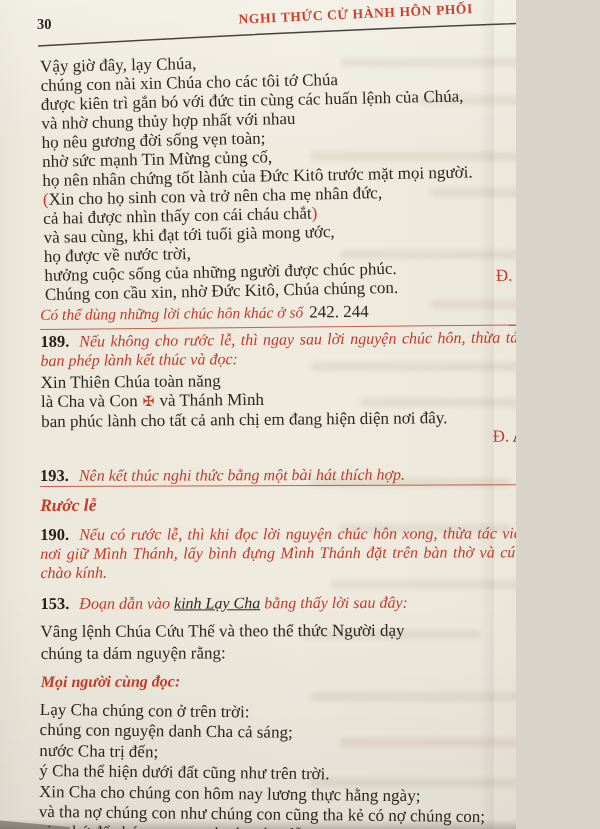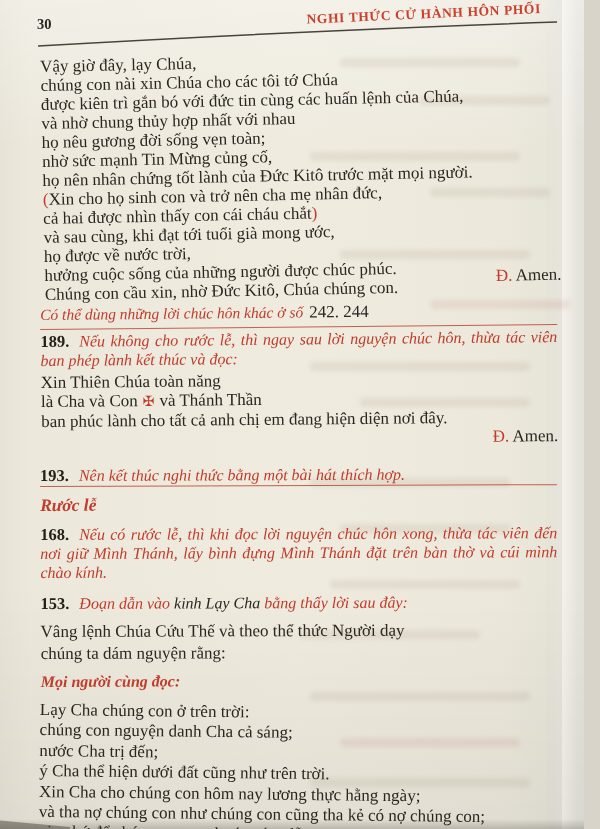--- a/index.html
+++ b/index.html
@@ -1,18 +1,18 @@
 <!DOCTYPE html>
 <html><head>
 <meta charset="utf-8">
 <style>
   html,body{margin:0;padding:0;}
   body{width:600px;height:829px;overflow:hidden;background:#d8d4ca;
        font-family:"Liberation Serif","DejaVu Serif",serif;}
-  .photo{position:relative;width:584px;height:829px;overflow:hidden;
+  .photo{position:relative;width:516px;height:829px;overflow:hidden;
     background:
       linear-gradient(180deg, rgba(255,255,255,.30) 0%, rgba(255,255,255,0) 18%, rgba(0,0,0,0) 70%, rgba(0,0,0,.05) 100%),
       linear-gradient(90deg, #e7e3d7 0px, #ece8dc 28px, #efebdf 300px, #ece8dc 505px,
                       #e7e4d8 548px, #f3f1ea 563px, #e5e3dc 578px, #e2e0d9 600px);
   }
   
   .gh{position:absolute;height:9px;border-radius:5px;filter:blur(2px);
       background:rgba(146,129,100,.13);}
   .gh.red{background:rgba(173,92,72,.11);}
   
@@ -23,21 +23,21 @@
   
   .content{position:absolute;left:40px;top:57px;width:517px;color:#2b2620;}
   .tilt-a{transform:rotate(-1.15deg);transform-origin:0 0;}
   .tilt-b{transform:rotate(-0.55deg);transform-origin:0 0;}
   .tilt-c{transform:rotate(-0.2deg);transform-origin:0 0;}
   .tilt-d{transform:rotate(0.65deg);transform-origin:0 0;}
   .ln{font-size:17px;line-height:19px;white-space:nowrap;}
   .red{color:#c13c2a;}
   .rub{font-size:16px;line-height:19px;font-style:italic;color:#c13c2a;text-align:justify;}
   .rub .num{font-style:normal;font-weight:bold;color:#262118;margin-right:10px;font-size:16.5px;}
-  .rub .blk{color:#2b2620;}
+  .rub .blk{color:#2b2620;text-decoration:underline;}
   .rule-red{border:none;border-top:1.4px solid rgba(186,60,42,.8);margin:0;width:100%;}
   .amen-row{display:flex;justify-content:space-between;align-items:flex-start;}
   .amen-row .resp{transform:translateY(-10px);}
   .resp-line{text-align:right;font-size:17px;line-height:19px;}
   .cross{color:#c13c2a;font-size:14px;margin:0 5px;}
   .note-row{margin-top:2px;font-size:15.5px;line-height:18px;white-space:nowrap;}
   .note-row .it{font-style:italic;color:#c13c2a;}
   .note-row .nums{font-style:normal;color:#2b2620;font-size:17px;margin-left:6px;}
   .sect-head{font-size:17.5px;font-weight:bold;font-style:italic;color:#c13c2a;}
   .lp .ln{line-height:20.4px;}
@@ -104,37 +104,37 @@
       <div class="note-row">
         <span class="it">Có thể dùng những lời chúc hôn khác ở số</span><span class="nums">242. 244</span>
       </div>
       <hr class="rule-red" style="margin-top:5px">
       <div class="rub" style="margin-top:2px">
         <span class="num">189.</span><span>Nếu không cho rước lễ, thì ngay sau lời nguyện chúc hôn, thừa tác viên ban phép lành kết thúc và đọc:</span>
       </div>
       <div style="margin-top:3px">
         <div class="ln">Xin Thiên Chúa toàn năng</div>
         <div class="ln">
-          <span>là Cha và Con</span><span class="cross">✠</span><span>và Thánh Thần</span>
+          <span>là Cha và Con</span><span class="cross">✠</span><span>và Thánh Mình</span>
         </div>
         <div class="ln">ban phúc lành cho tất cả anh chị em đang hiện diện nơi đây.</div>
         <div class="resp-line">
           <span class="red">Đ.</span> <span>Amen.</span>
         </div>
       </div>
     </div>
 
     <div class="tilt-c">
       <div class="rub" style="margin-top:16px">
         <span class="num">193.</span><span>Nên kết thúc nghi thức bằng một bài hát thích hợp.</span>
       </div>
       <hr class="rule-red" style="margin-top:1px">
       <div class="sect-head" style="margin-top:8px">Rước lễ</div>
       <div class="rub" style="margin-top:9px">
-        <span class="num">168.</span><span>Nếu có rước lễ, thì khi đọc lời nguyện chúc hôn xong, thừa tác viên đến nơi giữ Mình Thánh, lấy bình đựng Mình Thánh đặt trên bàn thờ và cúi mình chào kính.</span>
+        <span class="num">190.</span><span>Nếu có rước lễ, thì khi đọc lời nguyện chúc hôn xong, thừa tác viên đến nơi giữ Mình Thánh, lấy bình đựng Mình Thánh đặt trên bàn thờ và cúi mình chào kính.</span>
       </div>
       <div class="rub" style="margin-top:12px">
         <span class="num">153.</span><span>Đoạn dẫn vào</span> <span class="blk">kinh Lạy Cha</span> <span>bằng thấy lời sau đây:</span>
       </div>
       <div class="inv" style="margin-top:8px">
         <div class="ln">Vâng lệnh Chúa Cứu Thế và theo thể thức Người dạy</div>
         <div class="ln">chúng ta dám nguyện rằng:</div>
       </div>
       <div class="rub" style="margin-top:7px;font-weight:bold">Mọi người cùng đọc:</div>
     </div>

